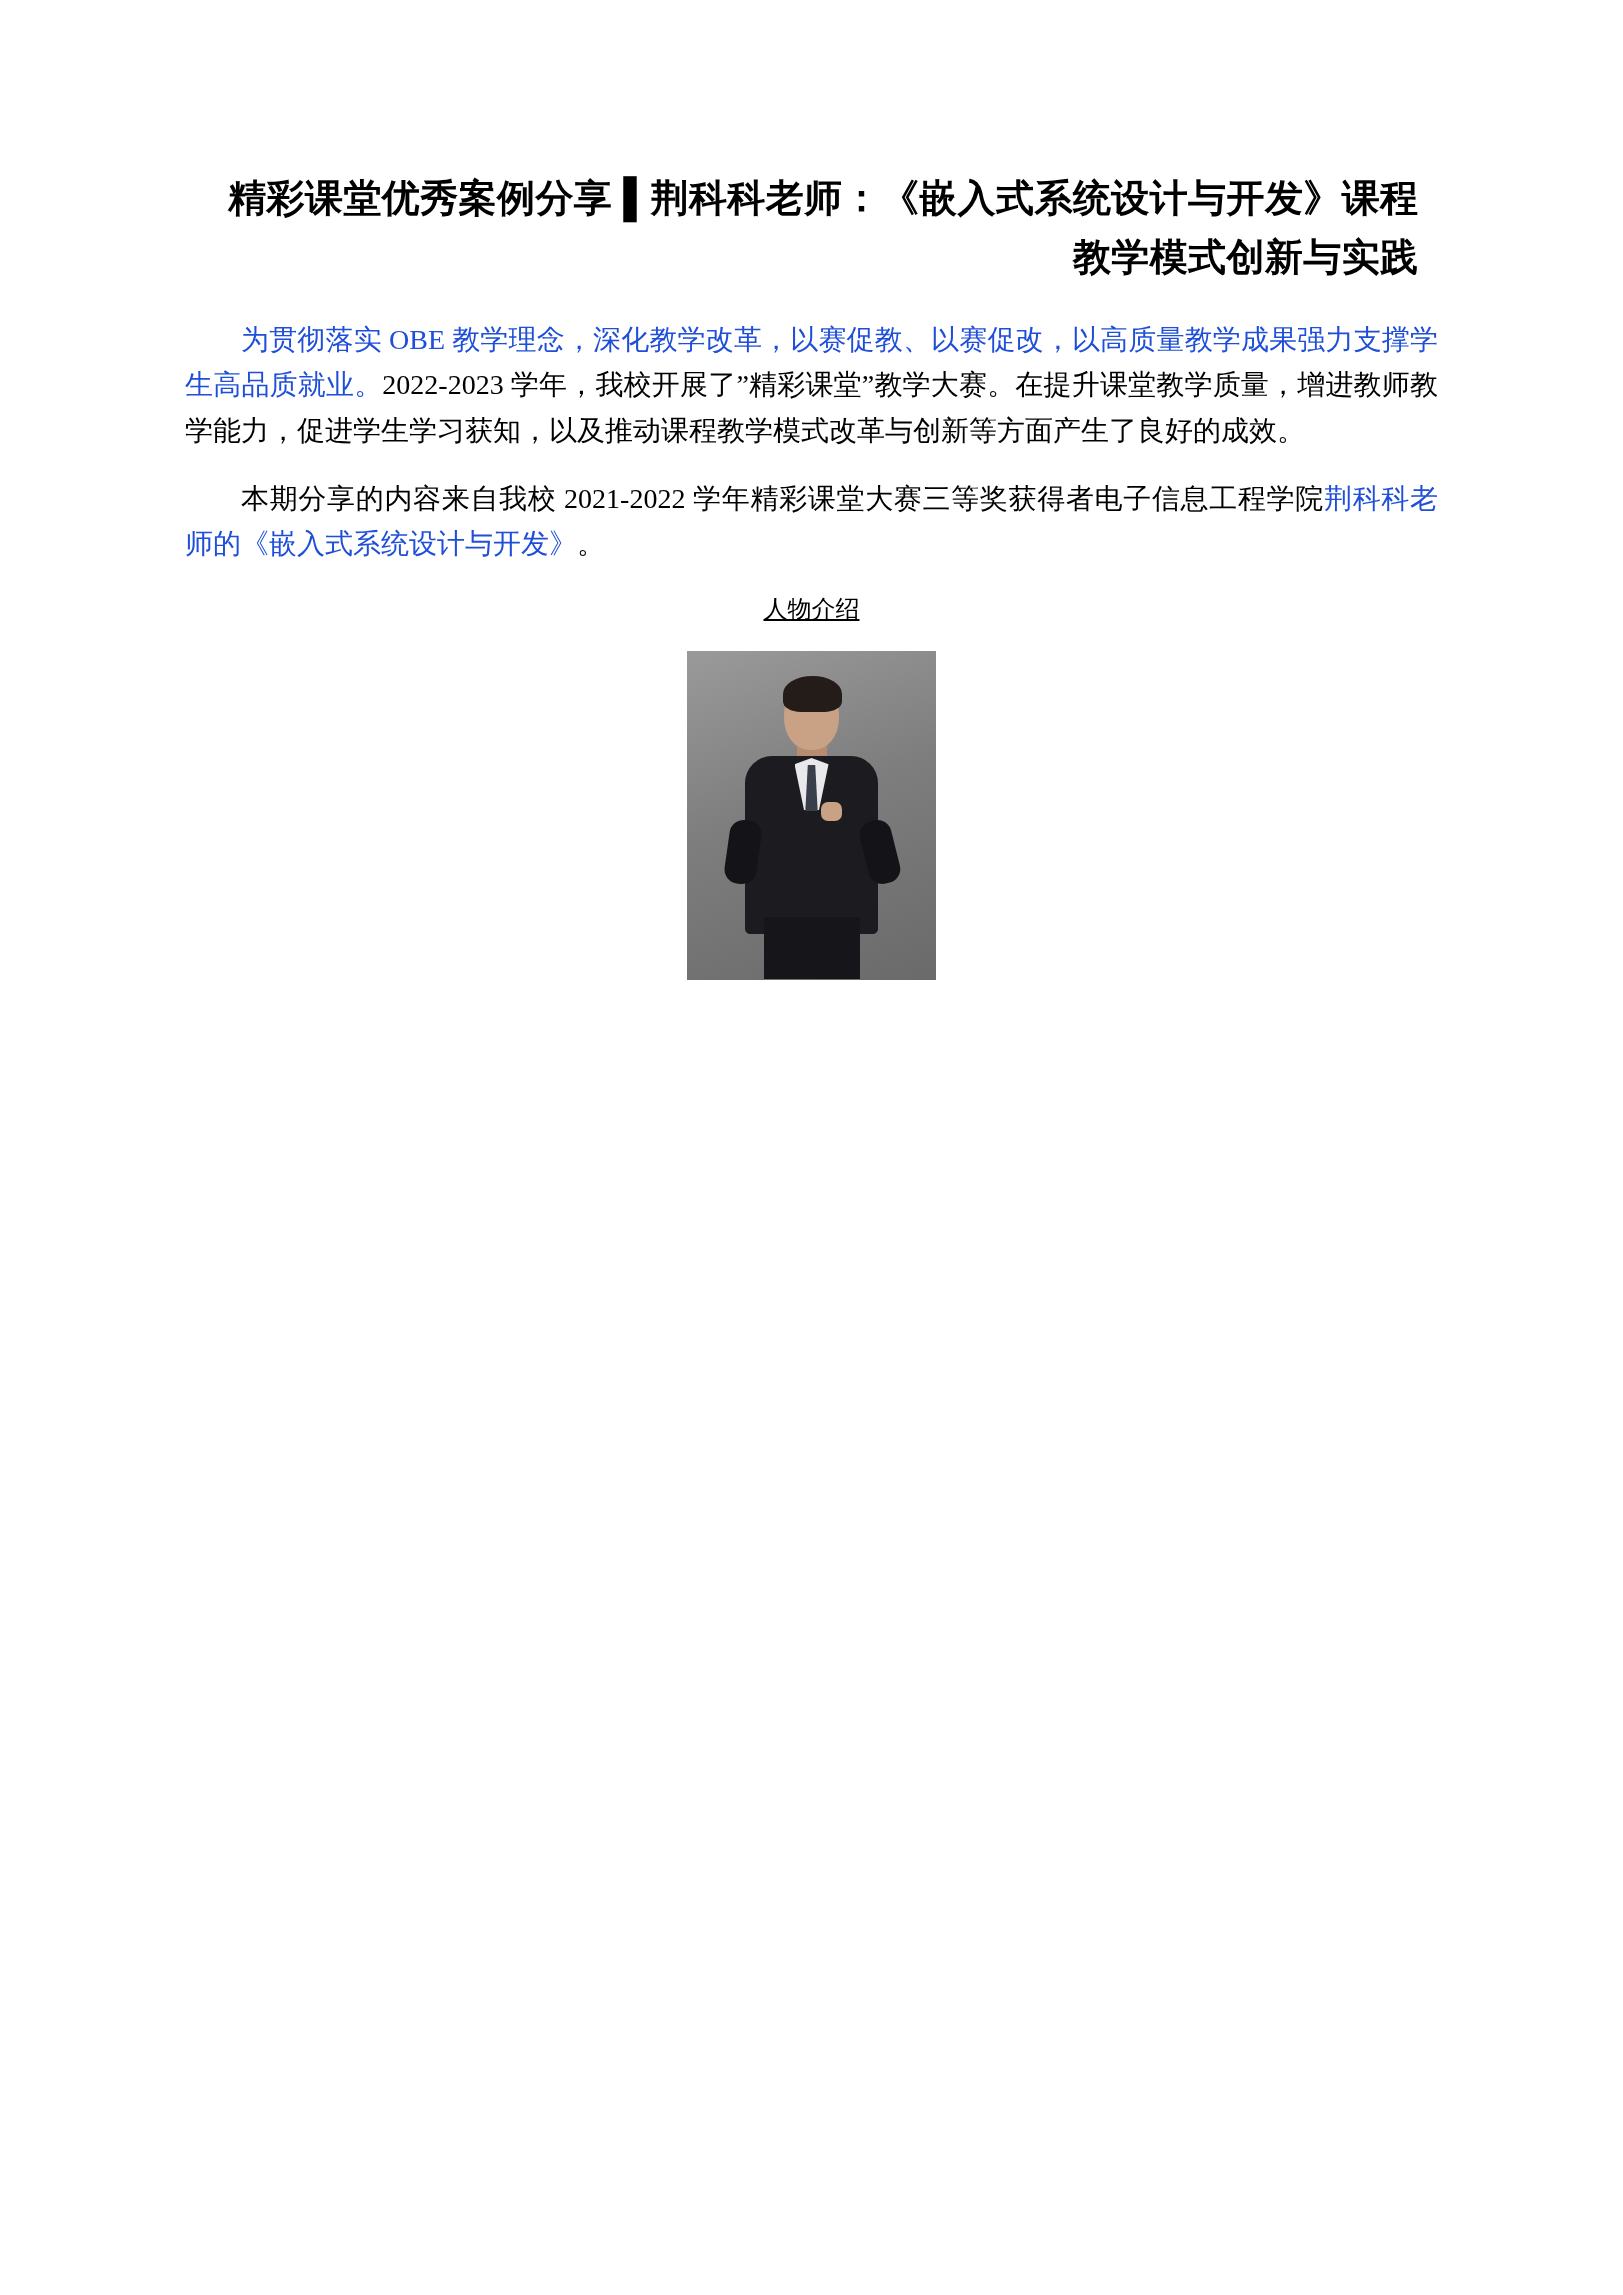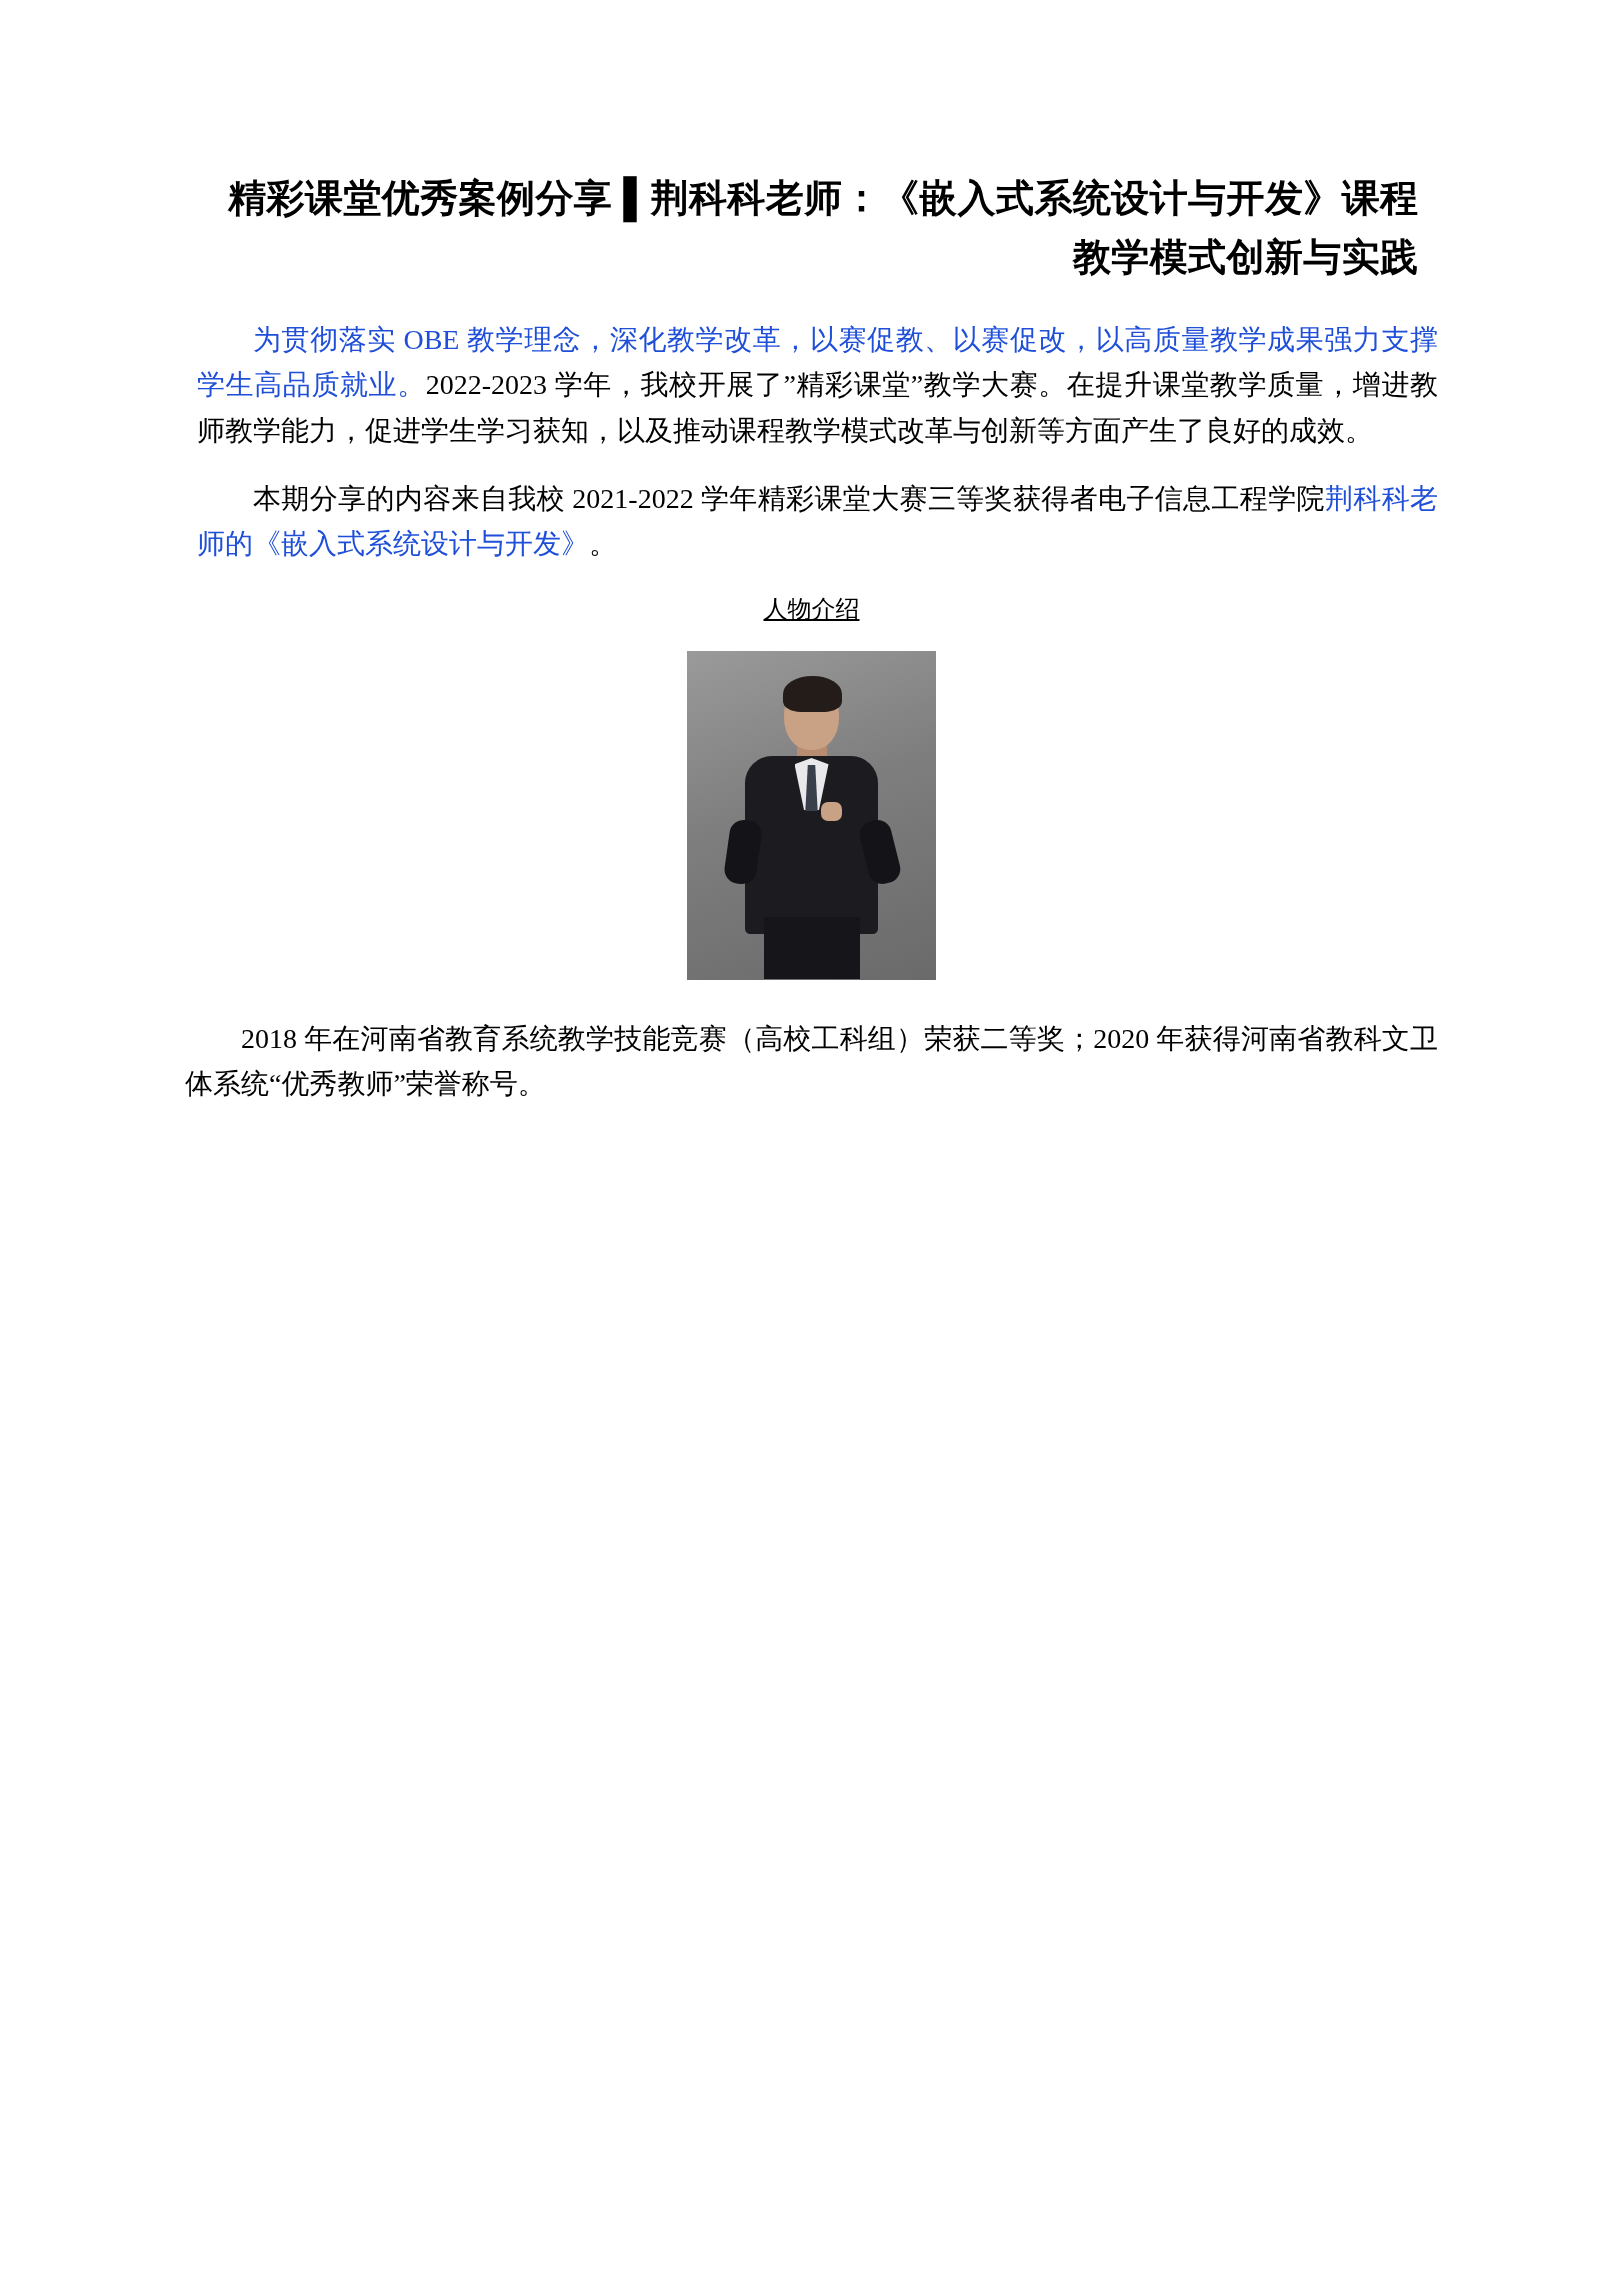--- a/index.html
+++ b/index.html
@@ -29,21 +29,21 @@
     text-align: right;
     letter-spacing: 0.4px;
     margin: 0 0 30px 0;
     padding: 0 19.5px;
   }
   .para {
     font-size: 28px;
     line-height: 1.62;
     text-align: justify;
     text-justify: inter-ideograph;
-    margin: 0 0 23px 12px;
+    margin: 0 0 23px 0;
     text-indent: 2em;
   }
   .blue {
     color: #1f4fd8;
   }
   .section-label {
     text-align: center;
     font-size: 24px;
     line-height: 1.6;
     margin: 18px 0 23px 0;
@@ -194,16 +194,15 @@
       <div class="p-body"></div>
       <div class="p-shirt"></div>
       <div class="p-tie"></div>
       <div class="p-arm left"></div>
       <div class="p-arm right"></div>
       <div class="p-hand"></div>
       <div class="p-legs"></div>
     </div>
   </div>
 
-  <p class="bio">2018 年在河南省教育系统教学技能竞赛（高校工科组）荣获二等奖；2020 年获得河南省教科文卫体系统“优秀教师”荣誉称号。</p>
 
 </div>
 
 
 </body></html>

